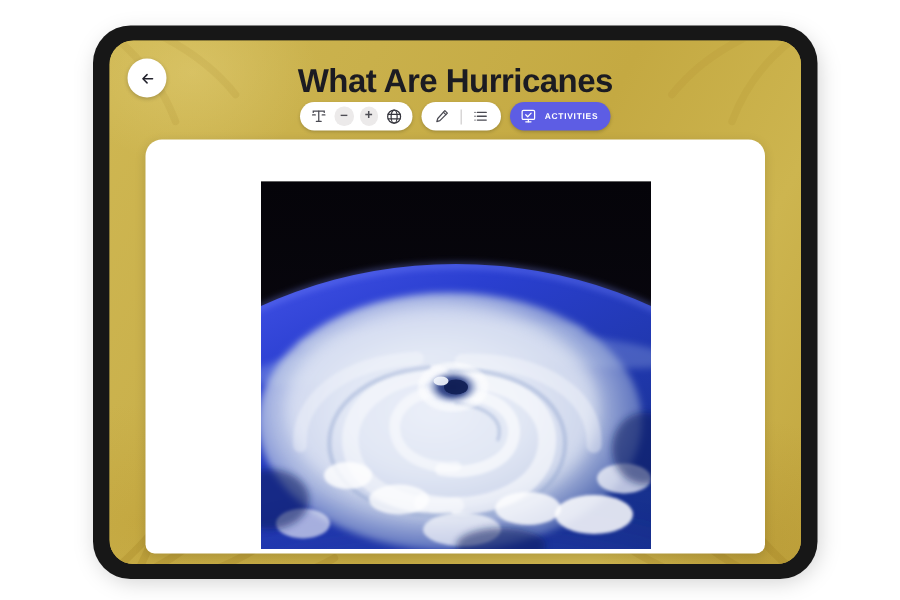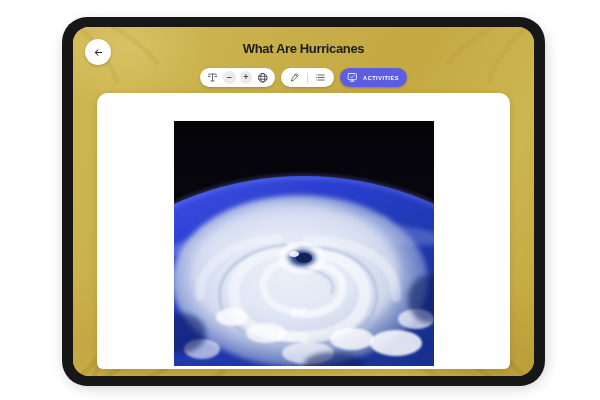--- a/index.html
+++ b/index.html
@@ -92,21 +92,21 @@
     cursor: pointer;
     z-index: 5;
   }
   .back-button svg { display:block; }
 
   .page-title {
     position: absolute;
     left: 0; right: 0;
     top: 14px;
     text-align: center;
-    font-size: 13px;
+    font-size: 22px;
     font-weight: bold;
     letter-spacing: -0.35px;
     color: #1b1b22;
     z-index: 4;
   }
 
   
   .toolbar {
     position: absolute;
     left: 0; right: 0;

